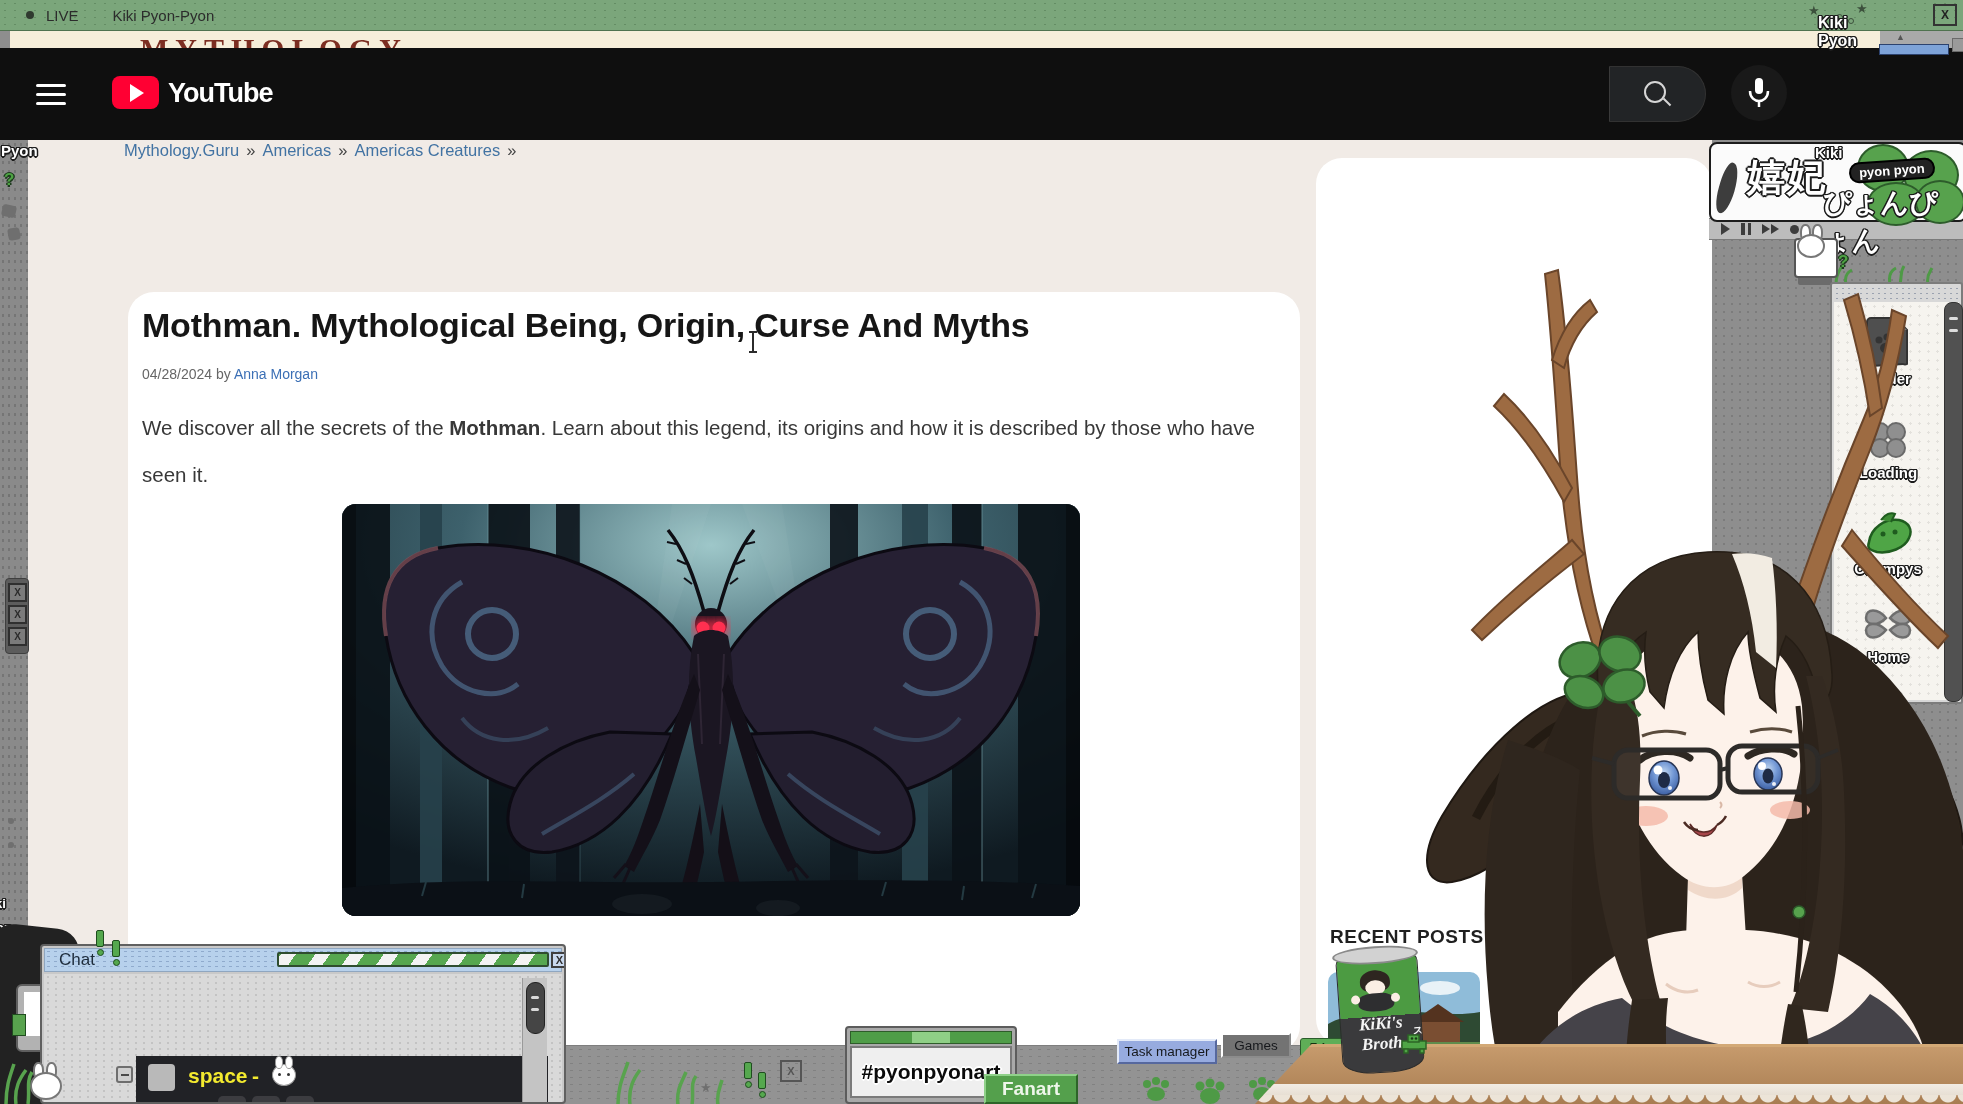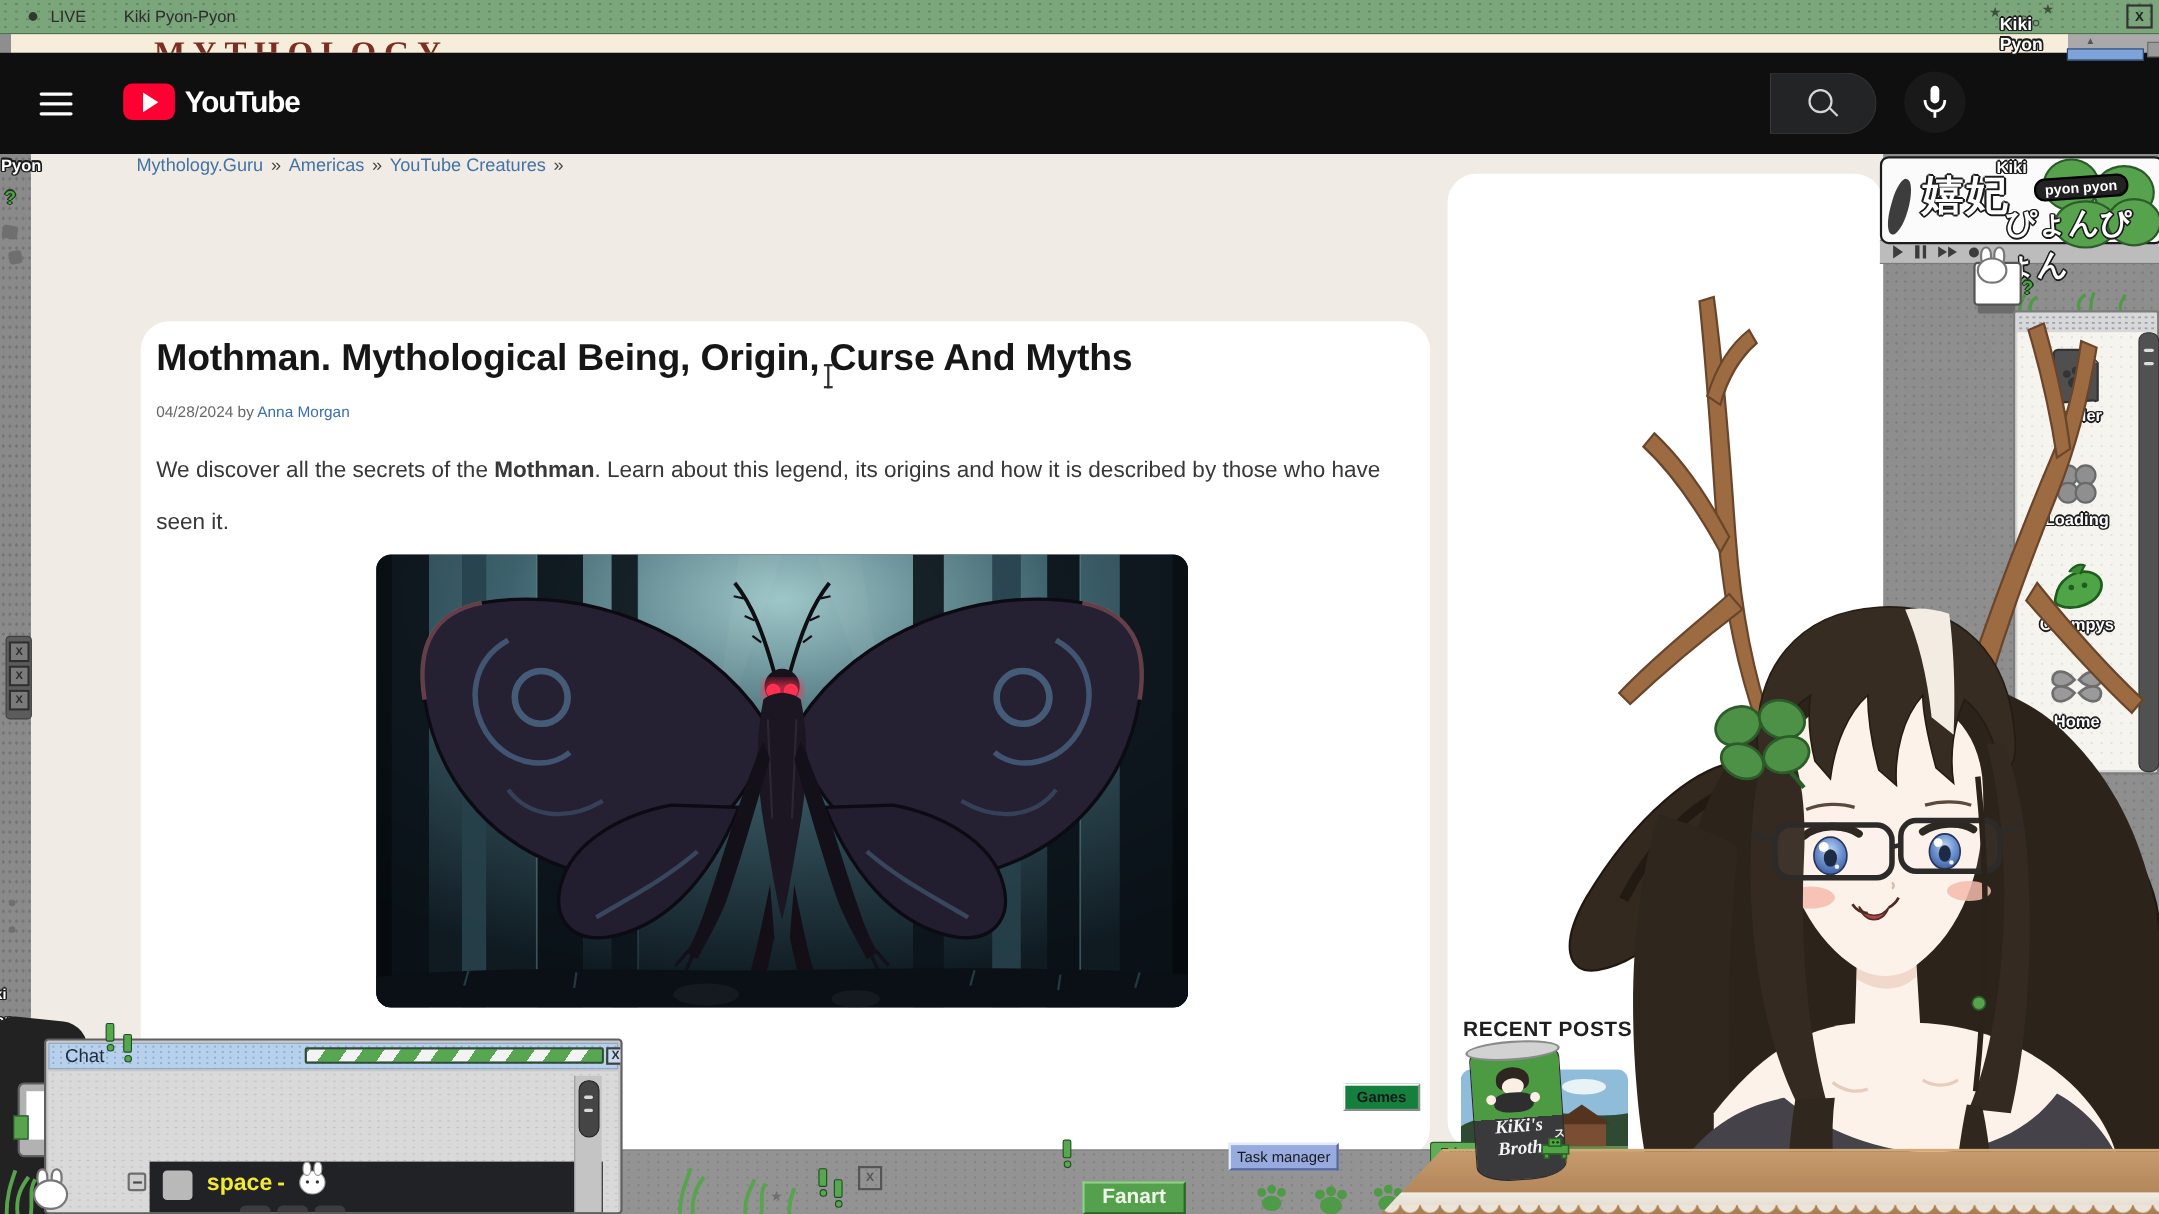--- a/index.html
+++ b/index.html
@@ -109,22 +109,22 @@
   .artwin-body{position:absolute;left:3px;top:18px;width:162px;height:52px;background:#efefef;border:2px solid #7a7a7a;
     box-sizing:border-box;display:flex;align-items:center;justify-content:center;}
   .arttxt{font-size:21px;font-weight:800;color:#0b0b0b;text-shadow:-2px 0 #fff,2px 0 #fff,0 -2px #fff,0 2px #fff,
           -1px -1px #fff,1px 1px #fff,1px -1px #fff,-1px 1px #fff;}
   .fanart{left:984px;top:1074px;width:94px;height:30px;background:#54a04c;border-top:2px solid #8fd189;border-left:2px solid #8fd189;
           border-bottom:2px solid #2d6428;border-right:2px solid #2d6428;color:#eef6ea;font-size:19px;font-weight:bold;
           display:flex;align-items:center;justify-content:center;z-index:11;cursor:pointer;box-sizing:border-box;}
   .btn3d{display:flex;align-items:center;justify-content:center;font-size:13.5px;color:#16181c;z-index:10;cursor:pointer;box-sizing:border-box;}
   .taskman{left:1117px;top:1039px;width:100px;height:25px;background:#97abdf;border-top:2px solid #e3eaf8;border-left:2px solid #e3eaf8;
            border-bottom:2px solid #56689e;border-right:2px solid #56689e;}
-  .games{left:1221px;top:985px;width:70px;height:25px;background:#15803d;border-top:2px solid #fff;border-left:2px solid #fff;
-         border-bottom:2px solid #8c8c8c;border-right:2px solid #8c8c8c;font-weight:bold;}
+  .games{left:1221px;top:1033px;width:70px;height:25px;background:#737373;border-top:2px solid #fff;border-left:2px solid #fff;
+         border-bottom:2px solid #8c8c8c;border-right:2px solid #8c8c8c;}
   .xsquare{left:780px;top:1060px;width:18px;height:18px;border:2px solid #555;color:#555;font-size:11px;font-weight:bold;
            display:flex;align-items:center;justify-content:center;z-index:10;}
   .bang{position:absolute;z-index:10;}
   .bang i{display:block;width:6px;height:15px;background:#55a84e;border:1.5px solid #1f4d1f;border-radius:2px;}
   .bang b{display:block;width:5px;height:5px;background:#55a84e;border:1.5px solid #1f4d1f;border-radius:50%;margin:2px 0 0 1px;}
   
   .desk{left:1255px;top:1044px;width:708px;height:60px;z-index:22;
         background:linear-gradient(#c69a6c,#a87d52);border-top:3px solid #d3a976;box-sizing:border-box;
         clip-path:polygon(0 100%,8% 0,100% 0,100% 100%);}
   .lace{position:absolute;left:0;bottom:0;width:708px;height:20px;
@@ -182,21 +182,21 @@
 
 <div class="stage">
 
   <div class="abs page"></div>
 
   <div class="abs crumbs">
     <a>Mythology.Guru</a>
     <span class="sep">»</span>
     <a>Americas</a>
     <span class="sep">»</span>
-    <a>YouTube Creatures</a>
+    <a>Americas Creatures</a>
     <span class="sep">»</span>
   </div>
 
   <div class="abs card main-card"></div>
   <div class="abs card side-card"></div>
 
   <h1 class="abs headline" style="margin:0;">Mothman. Mythological Being, Origin, Curse And Myths</h1>
   <div class="abs ibeam"></div>
 
   <div class="abs byline">
@@ -555,20 +555,26 @@
   <span class="abs bang" style="left:758px;top:1072px;">
       <i></i>
       <b></b>
     </span>
   <span class="abs bang" style="left:966px;top:1036px;">
       <i></i>
       <b></b>
     </span>
   <div class="abs xsquare">X</div>
 
+  <div class="abs artwin">
+    <div class="artwin-title"></div>
+    <div class="artwin-body">
+      <span class="arttxt">#pyonpyonart</span>
+    </div>
+  </div>
   <div class="abs fanart">Fanart</div>
   <div class="abs btn3d taskman">Task manager</div>
   <div class="abs btn3d games">Games</div>
 
   <div class="abs friend">Friend</div>
   <div class="abs desk">
     <div class="lace"></div>
   </div>
   <div class="abs can">
     <div class="can-body">

